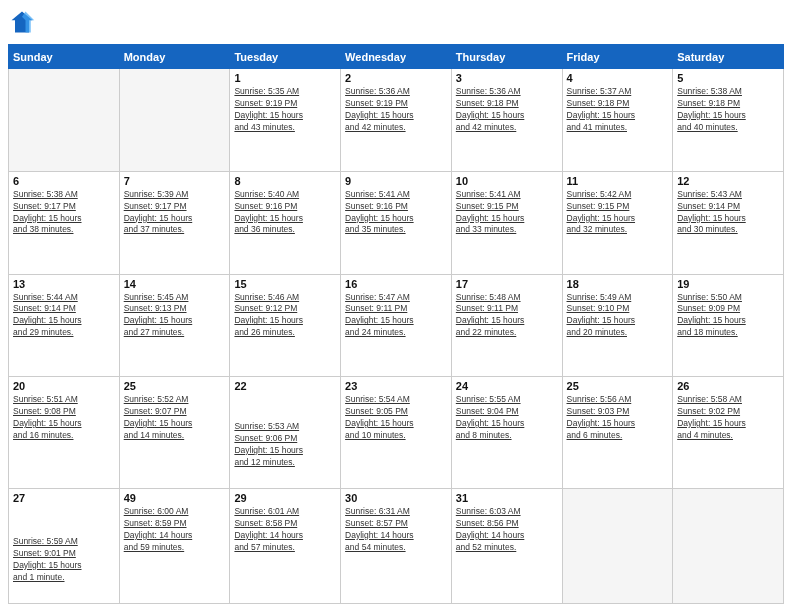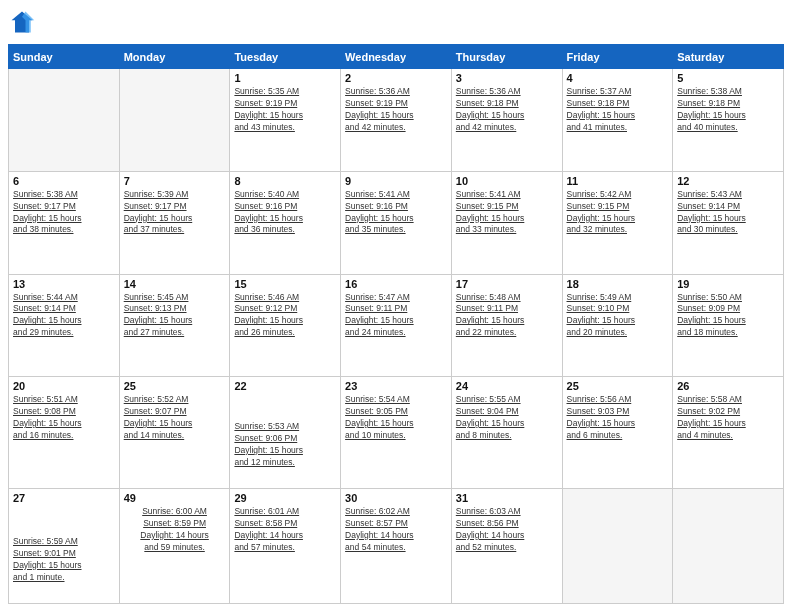--- a/index.html
+++ b/index.html
@@ -327,35 +327,35 @@
         <tr>
           <td>
             <span class="day-num">27</span>
             <div class="day-info" style="white-space: pre-line; margin-top: 32px;">Sunrise: 5:59 AM
 Sunset: 9:01 PM
 Daylight: 15 hours
 and 1 minute.</div>
           </td>
           <td>
             <span class="day-num">49</span>
-            <div class="day-info" style="white-space: pre-line; text-align: center;">Sunrise: 6:00 AM
+            <div class="day-info" style="white-space: pre-line;">Sunrise: 6:00 AM
 Sunset: 8:59 PM
 Daylight: 14 hours
 and 59 minutes.</div>
           </td>
           <td>
             <span class="day-num">29</span>
             <div class="day-info" style="white-space: pre-line;">Sunrise: 6:01 AM
 Sunset: 8:58 PM
 Daylight: 14 hours
 and 57 minutes.</div>
           </td>
           <td>
             <span class="day-num">30</span>
-            <div class="day-info" style="white-space: pre-line;">Sunrise: 6:02 AM
+            <div class="day-info" style="white-space: pre-line;">Sunrise: 6:31 AM
 Sunset: 8:57 PM
 Daylight: 14 hours
 and 54 minutes.</div>
           </td>
           <td>
             <span class="day-num">31</span>
             <div class="day-info" style="white-space: pre-line;">Sunrise: 6:03 AM
 Sunset: 8:56 PM
 Daylight: 14 hours
 and 52 minutes.</div>

